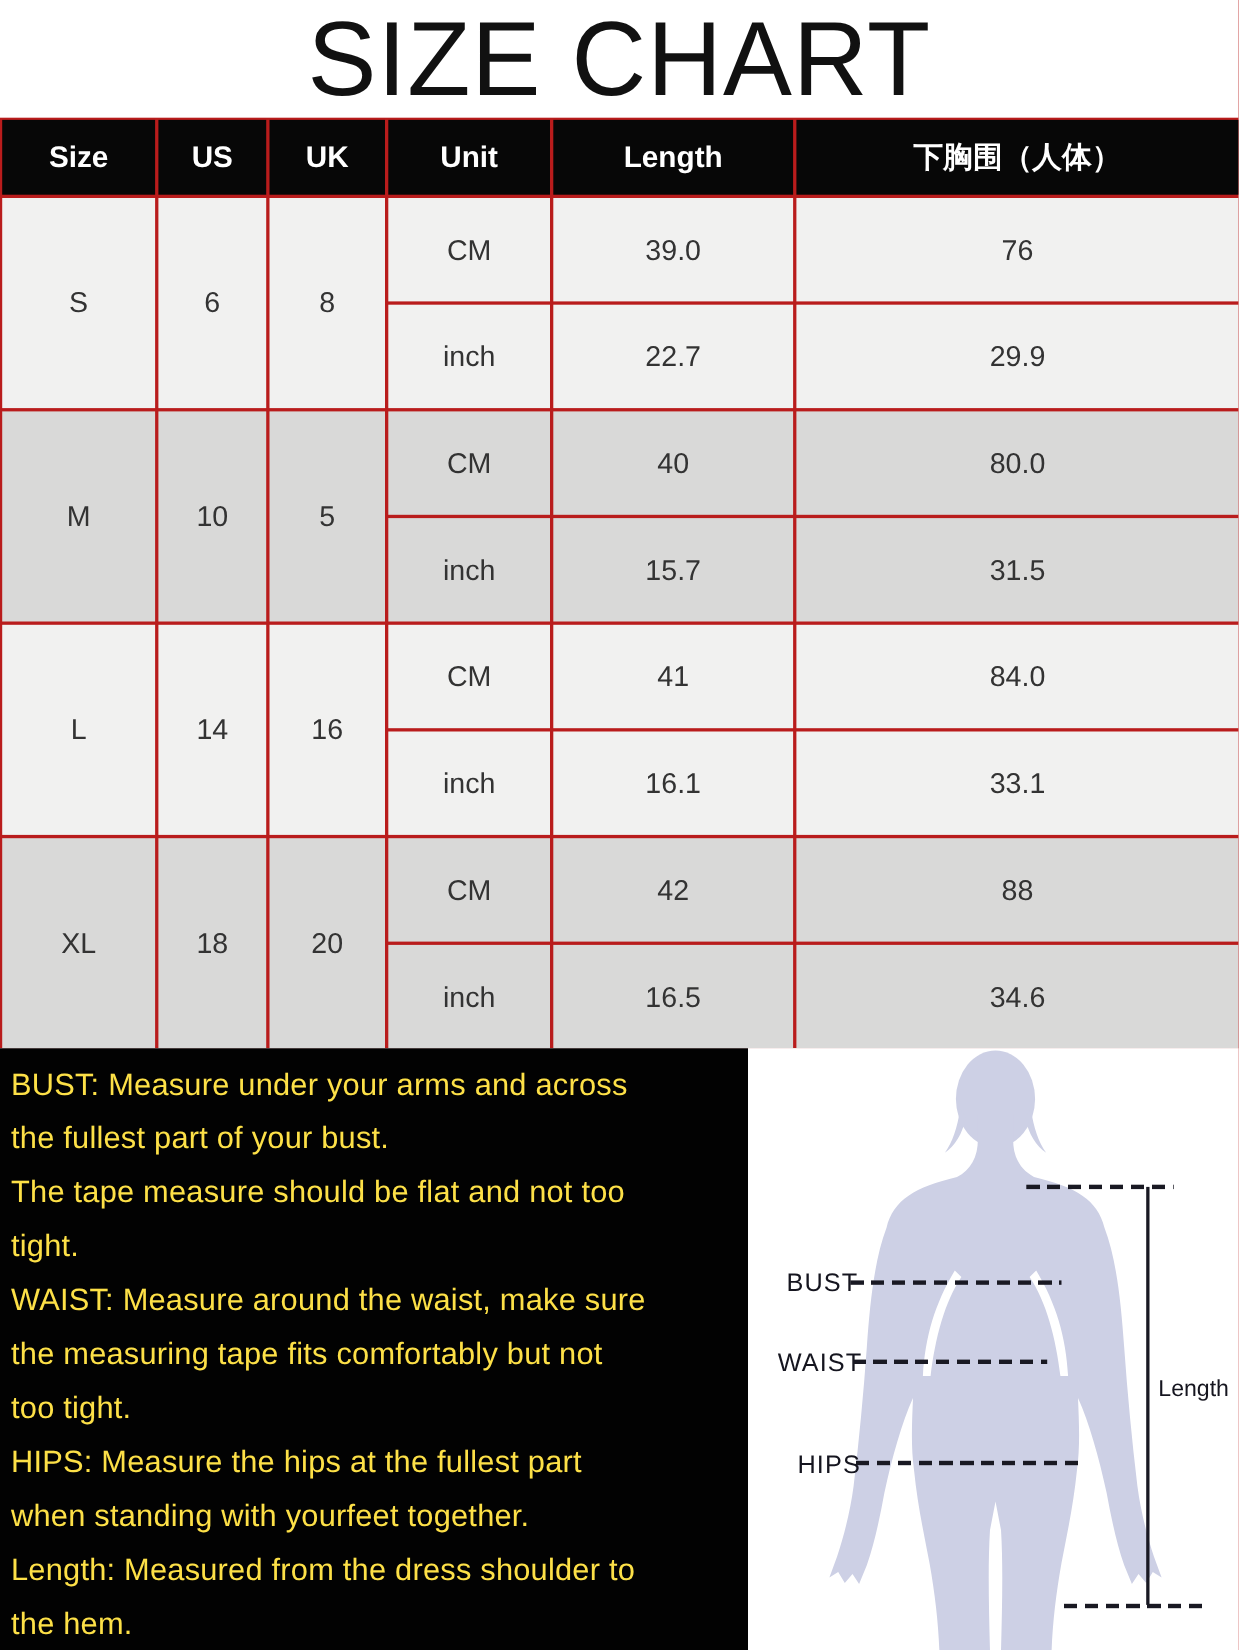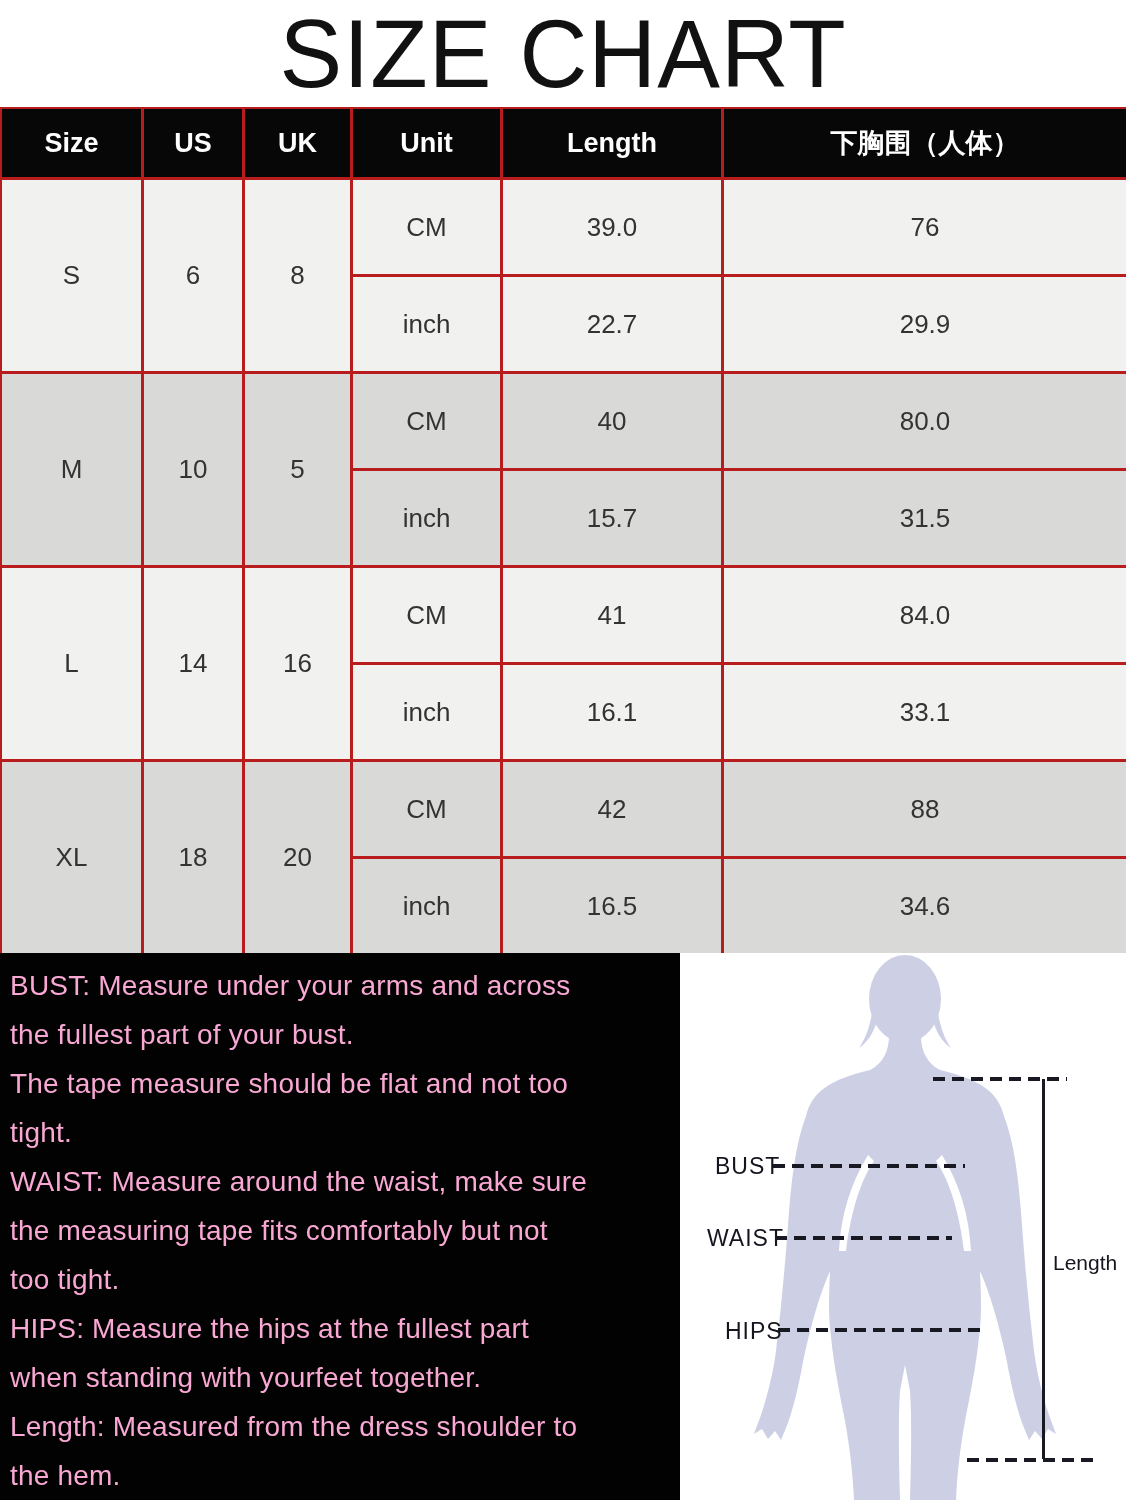--- a/index.html
+++ b/index.html
@@ -34,21 +34,21 @@
   .cell {
     display:flex; align-items:center; justify-content:center;
     font-size:26px; color:#333333; font-weight:400;
   }
   .light { background:#f1f1f0; }
   .dark  { background:#d9d9d8; }
 
   
   .bottom { flex:1; display:flex; height:548px; }
   .info-box {
-    width:680px; background:#020202; color:#f9a8d4;
+    width:680px; background:#020202; color:#fde047;
     padding:8px 8px 0 10px;
   }
   .info-text {
     font-size:28px; line-height:49px; white-space:pre-line; letter-spacing:0.2px;
   }
   .figure-panel { position:relative; width:446px; background:#ffffff; }
   .figure-panel svg { position:absolute; left:0; top:0; }
 
   .meas-label {
     position:absolute; font-size:23px; color:#15151f; letter-spacing:1px; font-weight:400;

